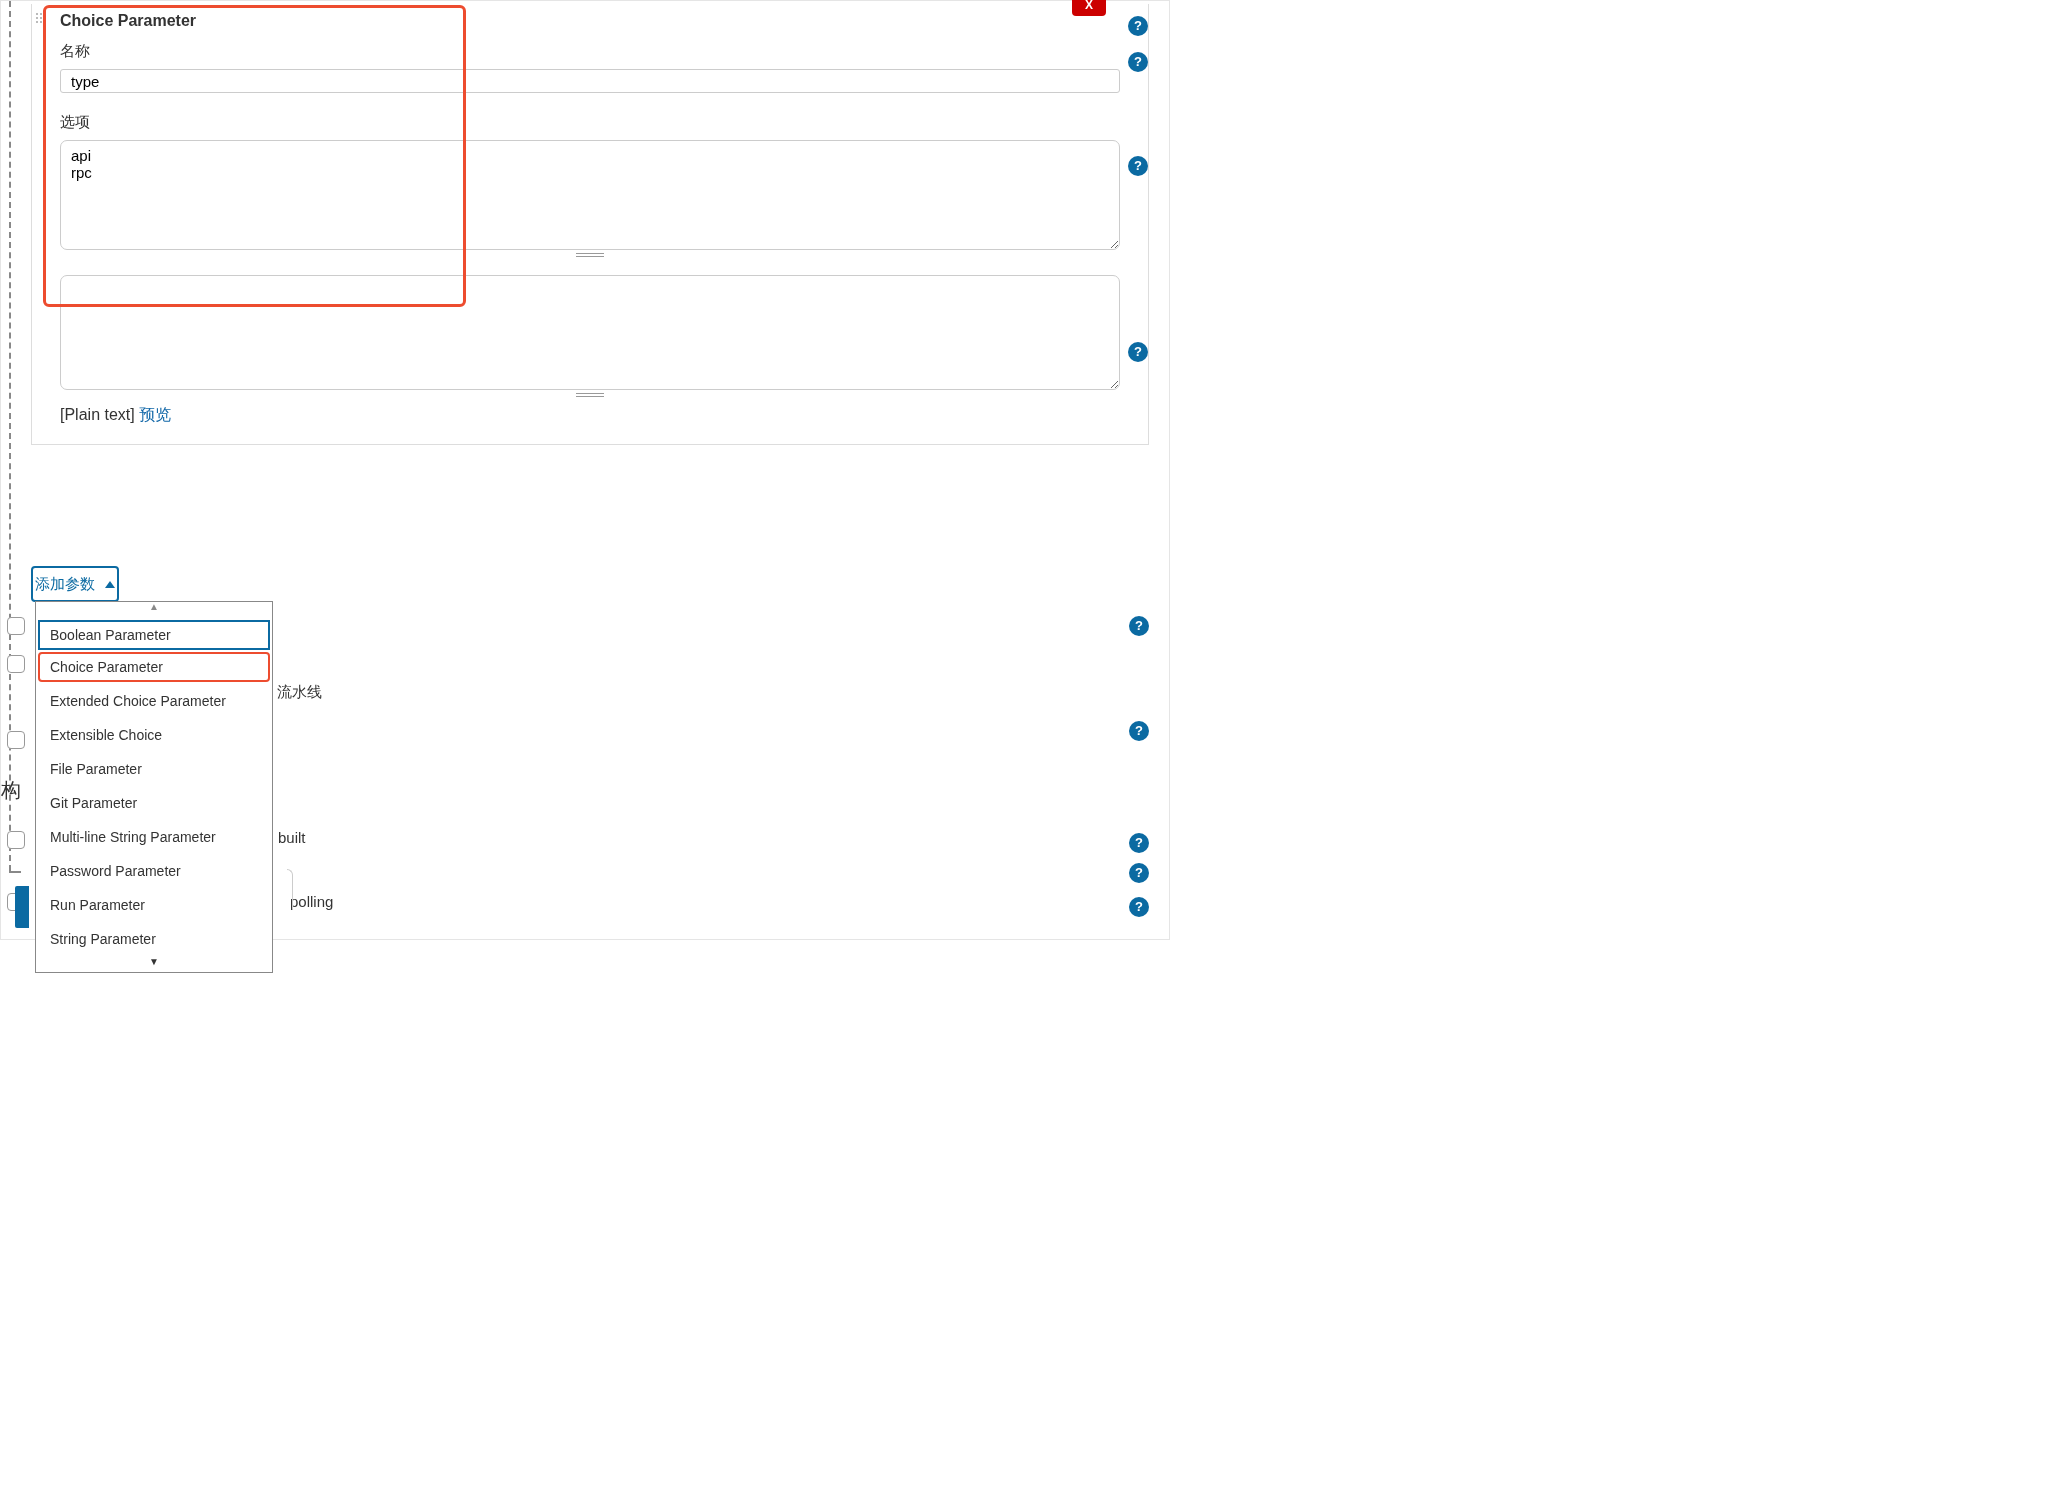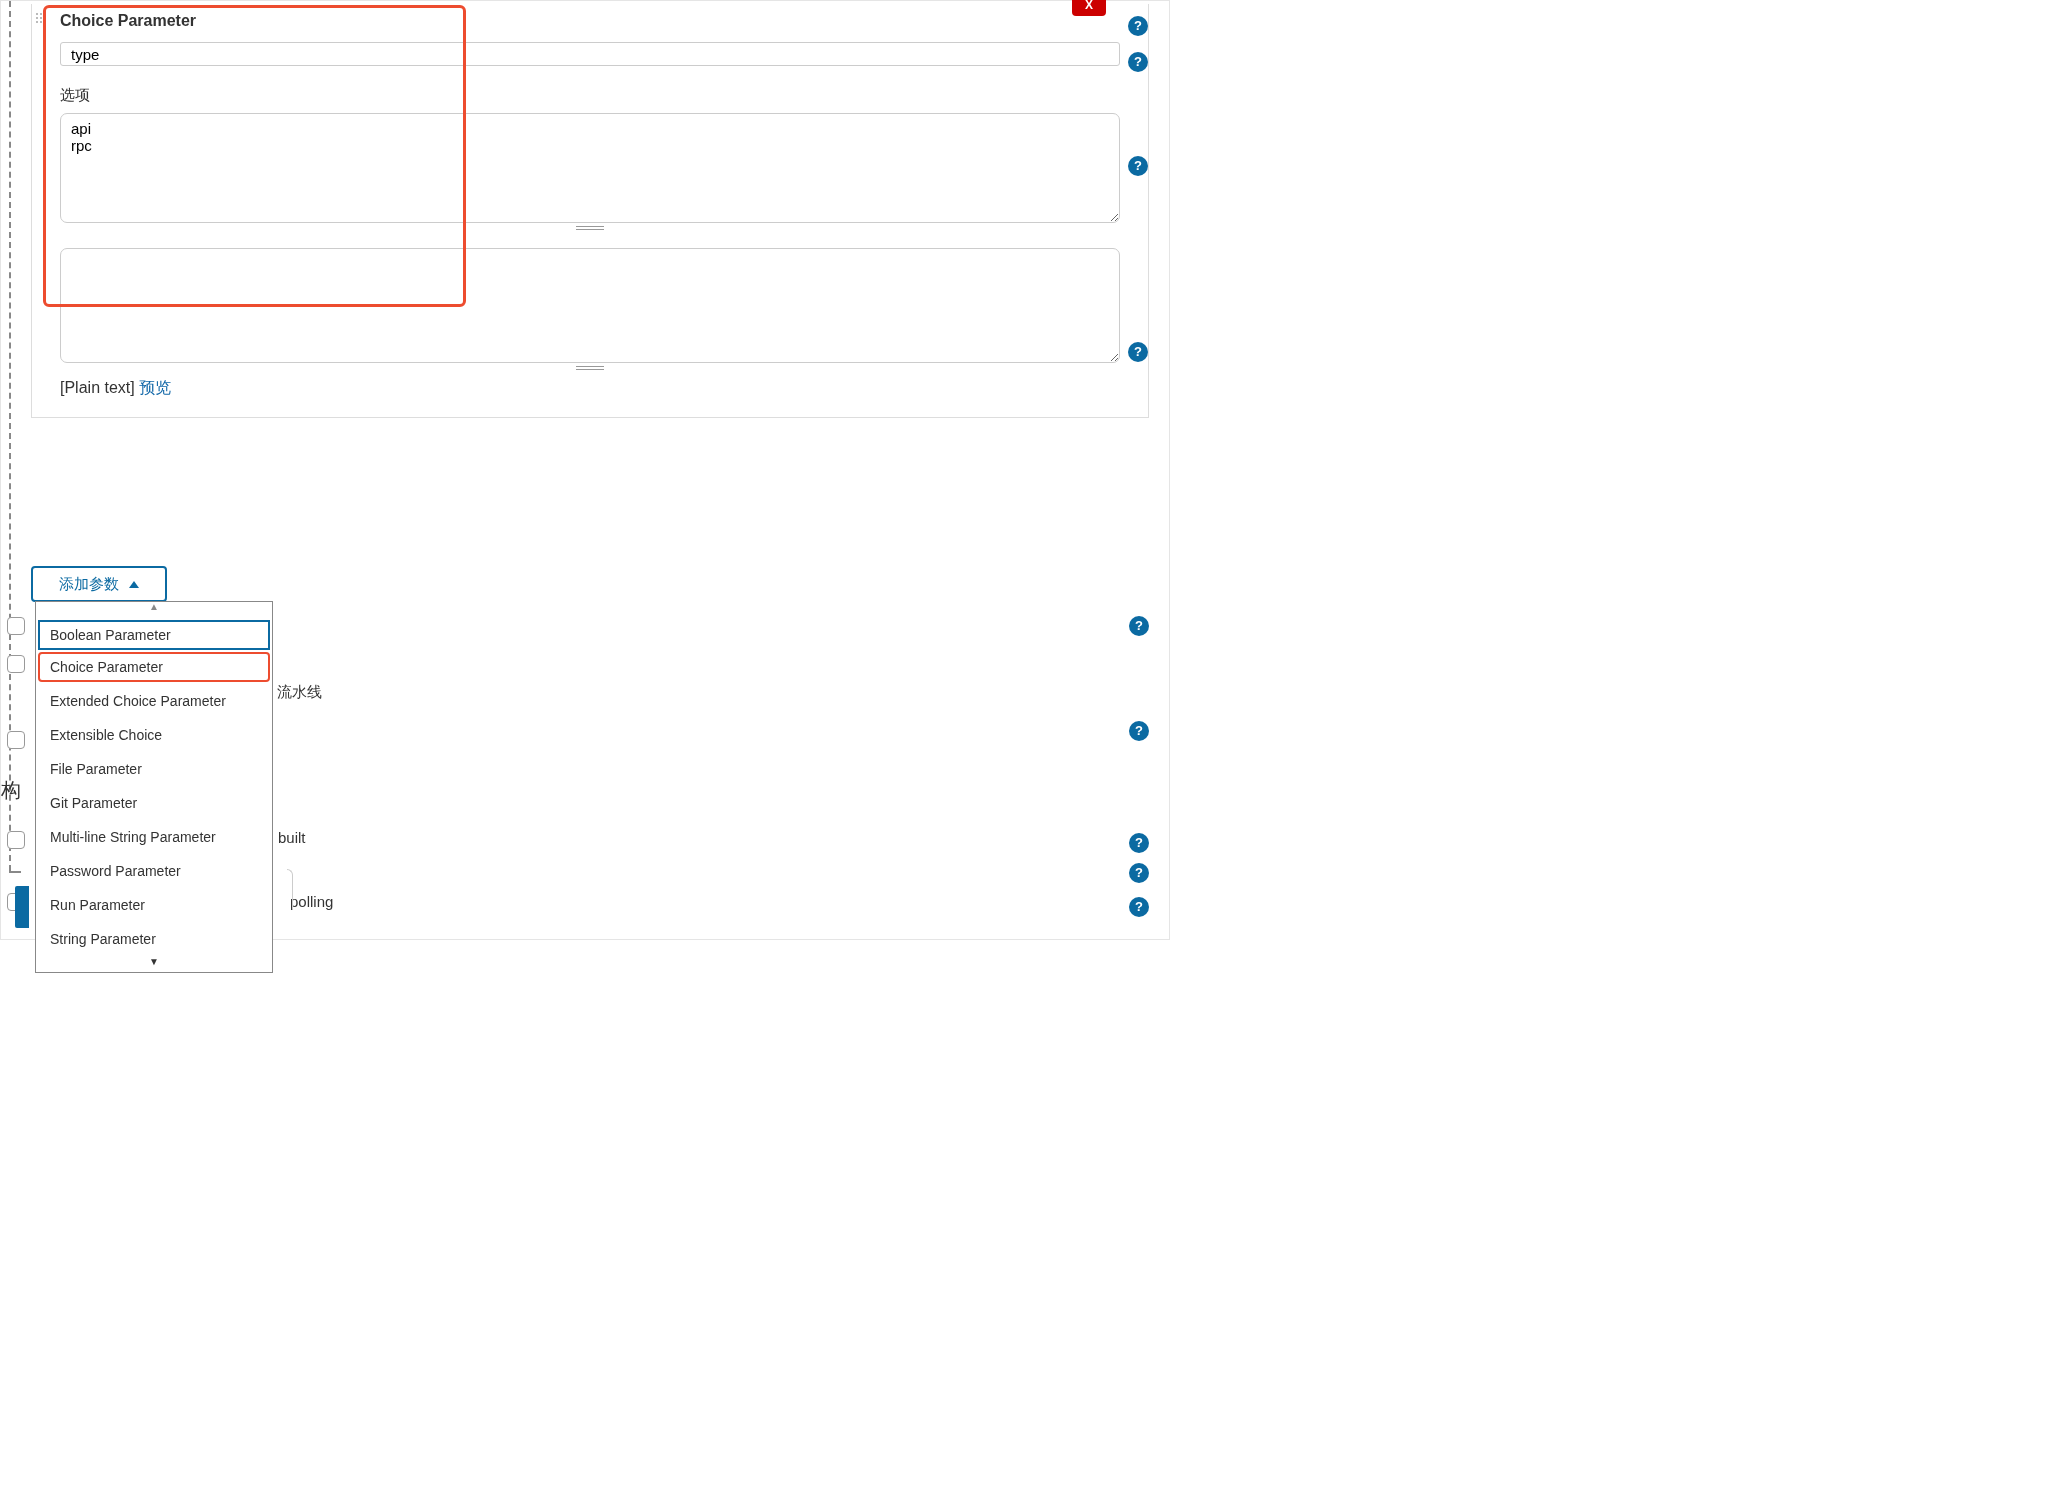--- a/index.html
+++ b/index.html
@@ -147,21 +147,21 @@
     height: 302px;
     border: 3px solid #ed4c2f;
     border-radius: 6px;
     pointer-events: none;
   }
   .add-param-btn {
     position: absolute;
     left: 30px;
     top: 565px;
     height: 36px;
-    padding: 0 26px;
+    padding: 0 2px;
     border: 2px solid #0b6aa2;
     border-radius: 4px;
     background: #fff;
     color: #0b6aa2;
     font-size: 15px;
     display: inline-flex;
     align-items: center;
     gap: 10px;
     cursor: pointer;
   }
@@ -298,20 +298,21 @@
     <div class="delete-btn">X</div>
 
     <div class="panel-inner">
       <div class="help-icon help-h1">?</div>
       <div class="help-icon help-h2">?</div>
       <div class="help-icon help-h3">?</div>
       <div class="help-icon help-h4">?</div>
 
       <div class="section-title">Choice Parameter</div>
 
+      <div class="field-label">名称</div>
       <input class="text-input" value="type" style="">
 
       <div style="height:14px"></div>
 
       <div class="field-label">选项</div>
       <textarea class="textarea choices" style="">api
 rpc</textarea>
       <div class="resize-bar-wrap"><span class="resize-bar"></span></div>
 
       <div style="height:18px"></div>

